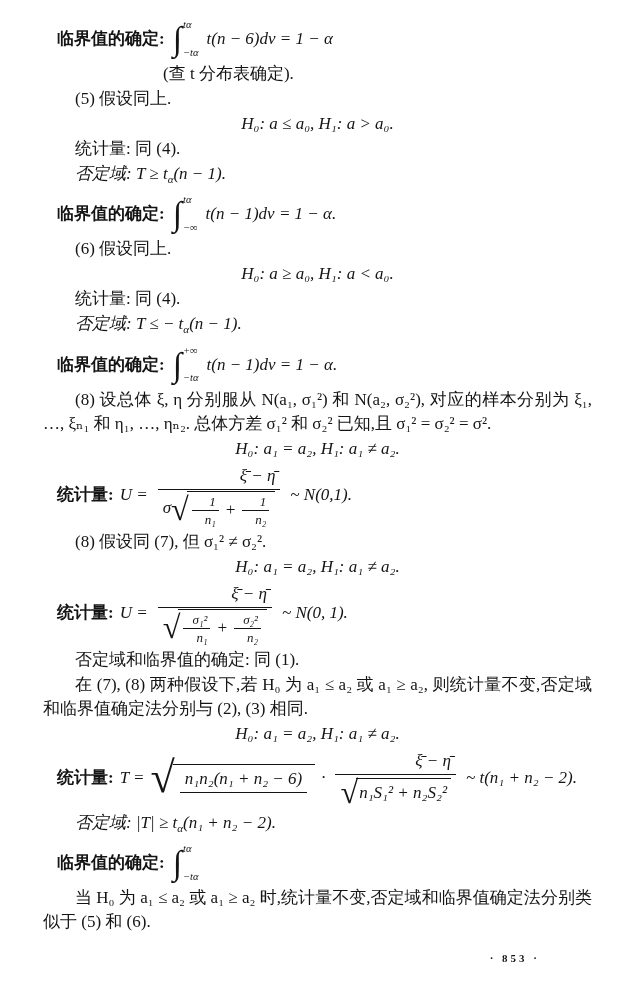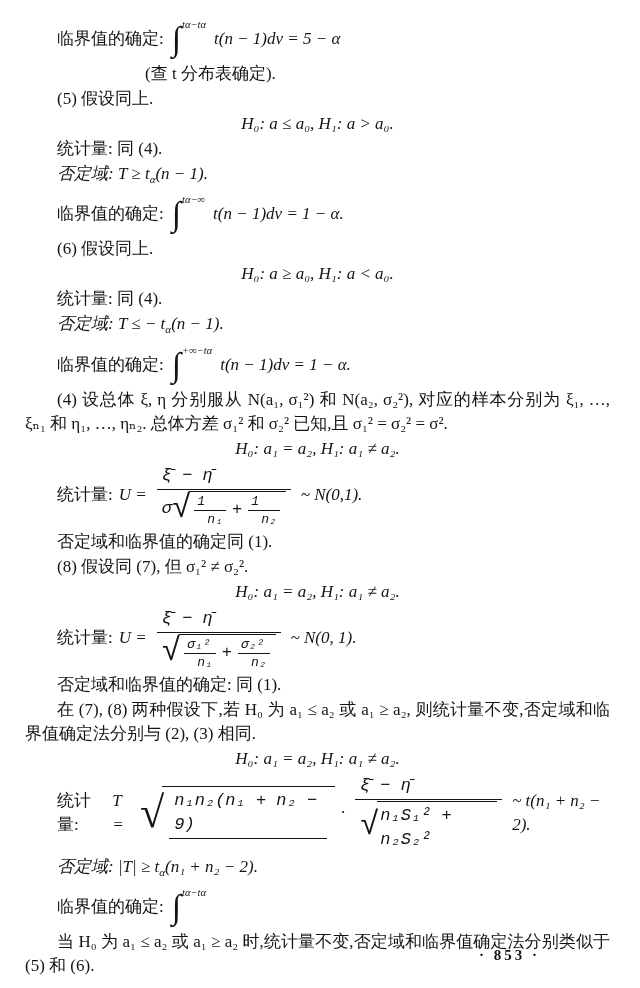--- a/index.html
+++ b/index.html
@@ -5,75 +5,75 @@
   html, body { margin:0; padding:0; }
   body {
     width:640px; height:988px; overflow:hidden;
     background:#ffffff; color:#141414;
     font-family:"Liberation Serif","DejaVu Serif",serif;
   }
   .page {
     box-sizing:border-box; width:640px; height:988px;
     padding:16px 30px 0 25px; position:relative;
   }
-  .line { font-size:17px; line-height:24px; margin:1px 0; }
+  .line { font-size:17px; line-height:24px; margin:1px 18px; }
   .ind  { text-indent:32px; }
   .center { text-align:center; }
   .para { text-align:justify; text-indent:32px; }
   .m { font-style:italic; }
-  .lbl { font-style:normal; }
+  .lbl { font-style:normal;font-weight:bold; }
   .disp {
     display:flex; align-items:center; padding-left:32px;
     text-indent:0; margin:3px 0; gap:6px;
   }
   .note-line { padding-left:120px; }
   
-  .frac { display:inline-block; vertical-align:middle; text-align:left; margin:0 4px;font-family:Liberation Mono, monospace; }
+  .frac { display:inline-block; vertical-align:middle; text-align:right; margin:0 4px; }
   .frac > .num { display:block; border-bottom:1.3px solid #141414; padding:0 5px 1px; }
   .frac > .den { display:block; padding:1px 5px 0; }
   .frac.sm { font-size:13px; margin:0 2px; line-height:15px; }
   .frac.sm > .num { padding:0 3px 1px; }
   .frac.sm > .den { padding:1px 3px 0;margin-left:10px; }
   
   .sqrt { display:inline-flex; align-items:center; vertical-align:middle; font-style:normal; }
   .sqrt-sign { font-style:normal; font-size:1.9em; line-height:1; margin-right:-2px; }
   .sqrt.big > .sqrt-sign { font-size:2.6em; }
   .radicand {
     border-top:1.4px solid #141414; padding:2px 4px 0 3px;
     display:inline-flex; align-items:center; gap:4px; font-style:italic;
   }
   
   .int { display:inline-flex; align-items:center; margin:0 2px; }
   .int-sign { font-style:normal; font-size:34px; line-height:36px; }
   .int-lims {
-    display:flex; justify-content:space-between;
+    display:flex; flex-direction:column; justify-content:space-between;
     height:38px; font-size:10.5px; font-style:italic; line-height:1;
     margin-left:1px; padding:1px 0;
   }
   sub { font-size:11px; }
   .pageno {
     position:absolute; right:100px; bottom:24px;
-    font-size:15px; font-weight:bold; letter-spacing:3px;
+    font-size:11px; font-weight:bold; letter-spacing:3px;
   }
 </style>
 </head>
 <body>
 
 <div class="page">
 
   <div class="line disp">
     <span class="lbl">临界值的确定:</span>
     <span class="int">
       <span class="int-sign">∫</span>
       <span class="int-lims">
         <span>tα</span>
         <span>−tα</span>
       </span>
     </span>
-    <span class="m">t(n − 1)dv = 5 − α</span>
+    <span class="m">t(n − 6)dv = 1 − α</span>
   </div>
 
   <div class="line note-line">
     <span>(查 t 分布表确定).</span>
   </div>
 
   <div class="line ind">
     <span>(5) 假设同上.</span>
   </div>
   <div class="line center m">
@@ -115,21 +115,21 @@
       <span class="int-sign">∫</span>
       <span class="int-lims">
         <span>+∞</span>
         <span>−tα</span>
       </span>
     </span>
     <span class="m">t(n − 1)dv = 1 − α.</span>
   </div>
 
   <div class="line para">
-    <span>(4) 设总体 ξ, η 分别服从 N(a₁, σ₁²) 和 N(a₂, σ₂²), 对应的样本分别为 ξ₁, …, ξₙ₁ 和 η₁, …, ηₙ₂. 总体方差 σ₁² 和 σ₂² 已知,且 σ₁² = σ₂² = σ².</span>
+    <span>(8) 设总体 ξ, η 分别服从 N(a₁, σ₁²) 和 N(a₂, σ₂²), 对应的样本分别为 ξ₁, …, ξₙ₁ 和 η₁, …, ηₙ₂. 总体方差 σ₁² 和 σ₂² 已知,且 σ₁² = σ₂² = σ².</span>
   </div>
   <div class="line center m">
     <span>H₀: a₁ = a₂,  H₁: a₁ ≠ a₂.</span>
   </div>
 
   <div class="line disp">
     <span class="lbl">统计量:</span>
     <span class="m">U =</span>
     <span class="frac m">
       <span class="num">ξ̄ − η̄</span>
@@ -146,23 +146,20 @@
                 <span class="num">1</span>
                 <span class="den">n₂</span>
               </span>
             </span>
           </span>
       </span>
     </span>
     <span class="m">~ N(0,1).</span>
   </div>
 
-  <div class="line ind">
-    <span>否定域和临界值的确定同 (1).</span>
-  </div>
 
   <div class="line ind">
     <span>(8) 假设同 (7), 但 σ₁² ≠ σ₂².</span>
   </div>
   <div class="line center m">
     <span>H₀: a₁ = a₂,  H₁: a₁ ≠ a₂.</span>
   </div>
 
   <div class="line disp">
     <span class="lbl">统计量:</span>
@@ -201,21 +198,21 @@
     <span>H₀: a₁ = a₂,  H₁: a₁ ≠ a₂.</span>
   </div>
 
   <div class="line disp">
     <span class="lbl">统计量:</span>
     <span class="m">T =</span>
     <span class="sqrt big">
         <span class="sqrt-sign">√</span>
         <span class="radicand">
           <span class="frac m">
-            <span class="num">n₁n₂(n₁ + n₂ − 9)</span>
+            <span class="num">n₁n₂(n₁ + n₂ − 6)</span>
           </span>
         </span>
       </span>
     <span class="m">·</span>
     <span class="frac m">
       <span class="num">ξ̄ − η̄</span>
       <span class="den"><span class="sqrt">
             <span class="sqrt-sign">√</span>
             <span class="radicand">n₁S₁² + n₂S₂²</span>
           </span></span>

